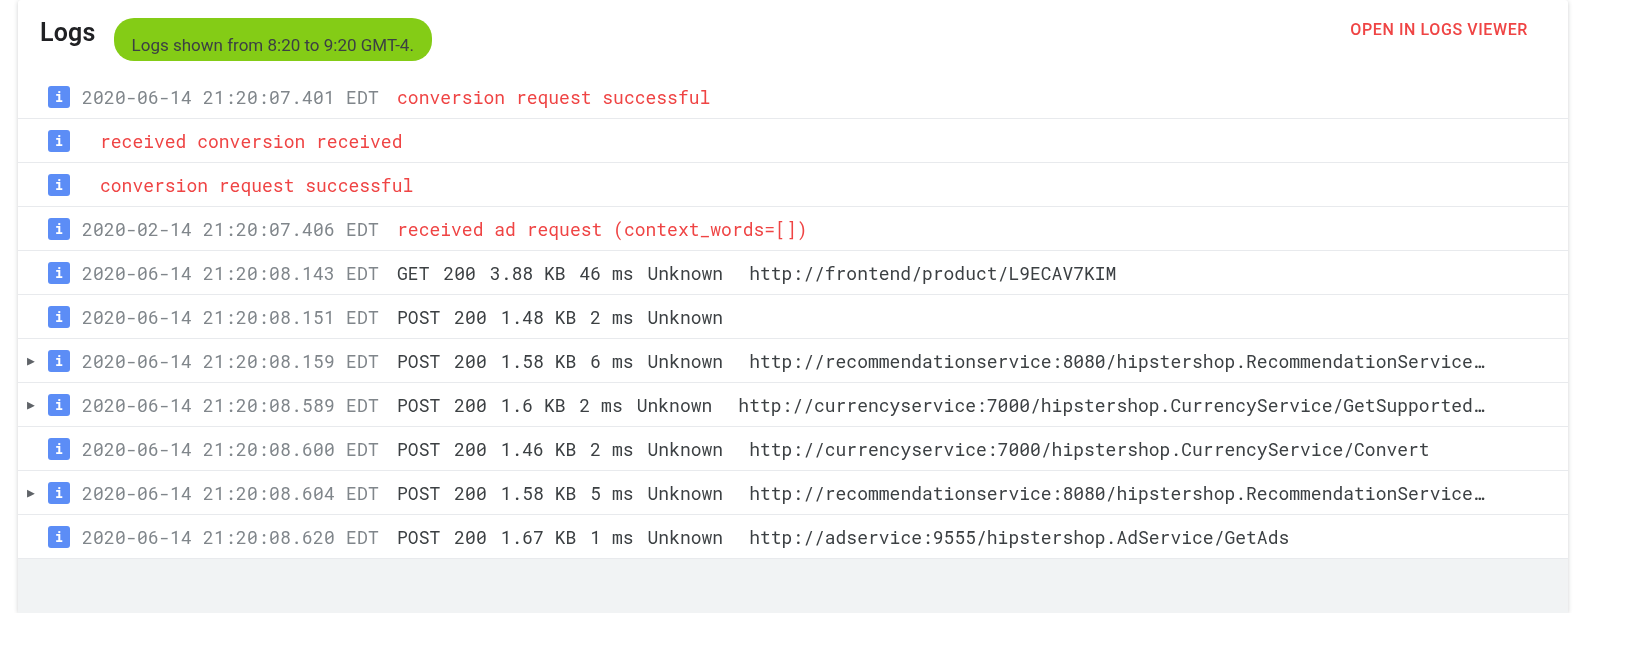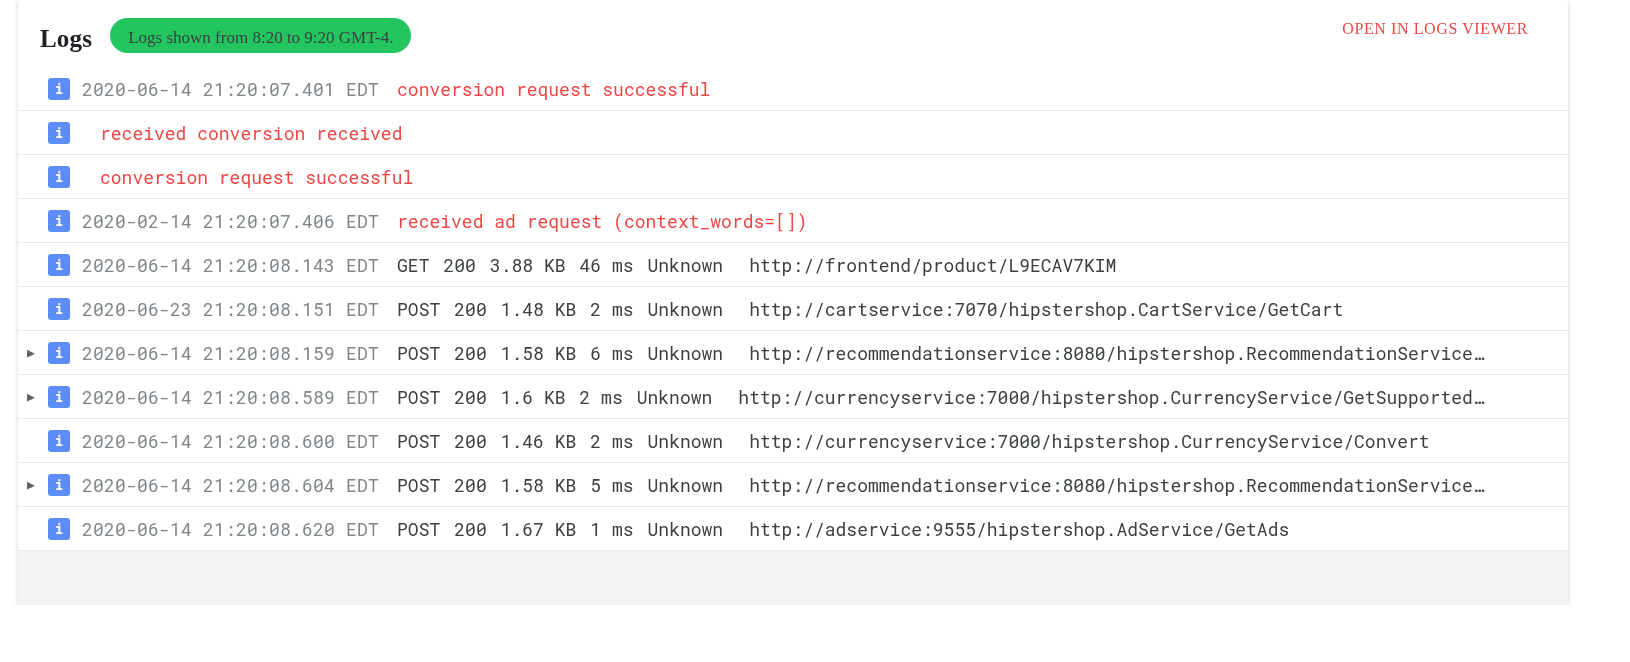--- a/index.html
+++ b/index.html
@@ -13,37 +13,36 @@
   .panel {
     width: 1550px;
     margin: 0 0 0 18px;
     background: #fff;
     box-shadow: 0 1px 4px rgba(60,64,67,.25);
     border-radius: 3px;
     position: relative;
   }
   .header {
     display: flex;
-    align-items: flex-end;
+    align-items: flex-start;
     padding: 18px 22px 14px 22px;
     position: relative;
-    font-family: Liberation Serif, serif;
   }
   .title {
     font-size: 25px;
     font-weight: 600;
     letter-spacing: .2px;
     color: #202124;
   }
   .chip {
     margin-left: 18px;
-    background: #22c55e;
+    background: #84cc16;
     color: #3c4043;
     font-size: 17px;
-    padding: 11px 18px 7px 18px;
+    padding: 19px 18px 7px 18px;
     border-radius: 20px;
     line-height: 1;
   }
   .open-link {
     position: absolute;
     right: 40px;
     top: 20px;
     color: #ef4444;
     font-size: 16px;
     font-weight: 500;
@@ -166,28 +165,27 @@
           <span>200</span>
           <span>3.88 KB</span>
           <span>46 ms</span>
           <span>Unknown</span>
           <span class="url">http://frontend/product/L9ECAV7KIM</span>
         </span>
       </div>
       <div class="row">
         <span class="expander"></span>
         <span class="sev info">i</span>
-        <span class="ts">2020-06-23 21:20:08.151 EDT</span>
+        <span class="ts">2020-06-14 21:20:08.151 EDT</span>
         <span class="http">
           <span>POST</span>
           <span>200</span>
           <span>1.48 KB</span>
           <span>2 ms</span>
           <span>Unknown</span>
-          <span class="url">http://cartservice:7070/hipstershop.CartService/GetCart</span>
         </span>
       </div>
       <div class="row">
         <span class="expander">▶</span>
         <span class="sev info">i</span>
         <span class="ts">2020-06-14 21:20:08.159 EDT</span>
         <span class="http">
           <span>POST</span>
           <span>200</span>
           <span>1.58 KB</span>

